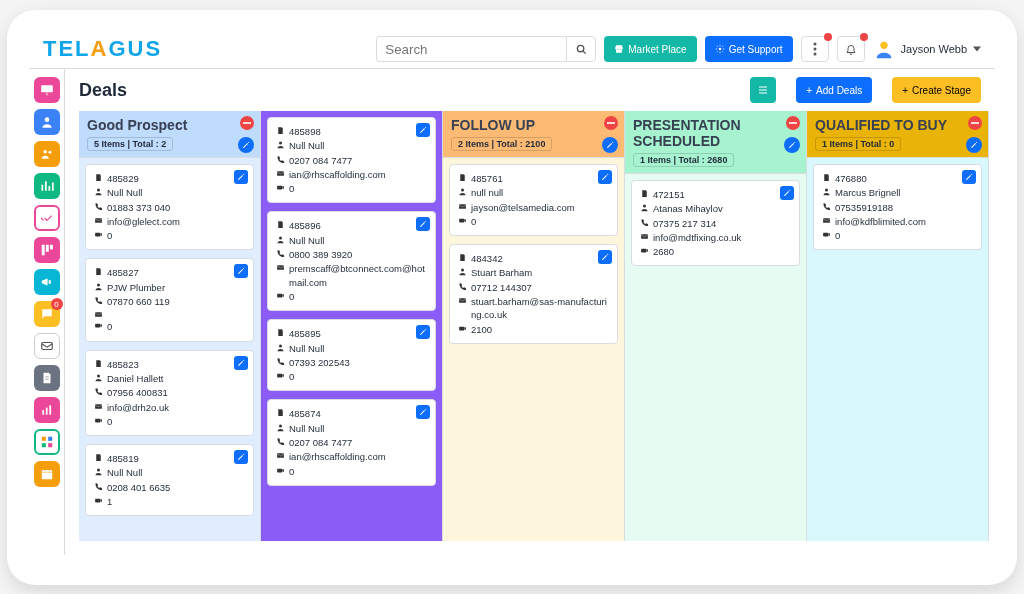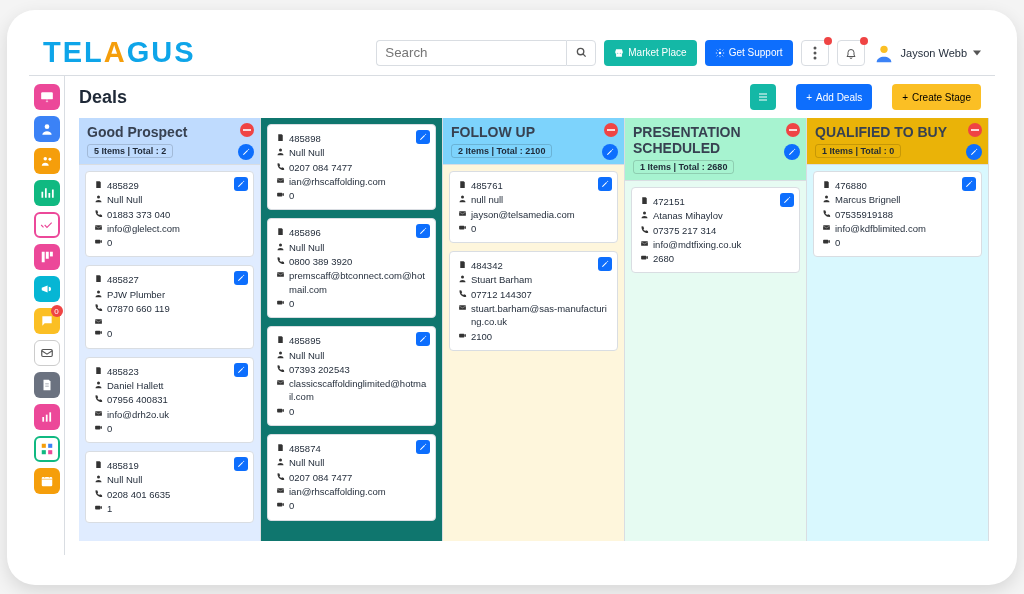--- a/index.html
+++ b/index.html
@@ -5,21 +5,21 @@
 :root{
   --blue:#0d6efd; --teal:#14b8a6; --pink:#f9a8d4; --yellow:#fcd34d;
   --mint:#a7f3d0; --cyan:#67e8f9; --lightblue:#bfdbfe; --orange:#f59e0b;
   --red:#ef4444; --gray-bg:#f1f3f5; --border:#d9dde2;
 }
 *{box-sizing:border-box;}
 html,body{margin:0;height:100%;font-family:Arial,-apple-system,sans-serif;font-size:11px;color:#1f2937;background:#f4f4f4;}
 .laptop{width:1010px;height:575px;margin:10px auto;background:#fff;border-radius:28px;padding:20px 22px 30px 22px;box-shadow:0 6px 18px rgba(0,0,0,0.12);position:relative;}
 .screen{width:100%;height:100%;border-radius:8px;overflow:hidden;background:#fff;display:flex;flex-direction:column;}
 .topbar{display:flex;align-items:center;padding:6px 14px;border-bottom:1px solid var(--border);gap:8px;}
-.logo{font-size:29px;font-weight:700;letter-spacing:2px;}
+.logo{font-size:22px;font-weight:700;letter-spacing:2px;}
 .logo .t1{color:#0ea5e9;} .logo .t2{color:#f59e0b;} .logo .t3{color:#0ea5e9;}
 .spacer{flex:1;}
 .search-wrap{display:flex;}
 .search-input{border:1px solid var(--border);border-right:none;border-radius:4px 0 0 4px;height:26px;padding:0 8px;width:190px;outline:none;}
 .search-btn{border:1px solid var(--border);border-radius:0 4px 4px 0;background:#fff;height:26px;width:30px;cursor:pointer;display:flex;align-items:center;justify-content:center;}
 .top-btn{height:26px;border:none;border-radius:4px;padding:0 10px;color:#fff;font-size:10px;cursor:pointer;display:flex;align-items:center;gap:4px;}
 .btn-mp{background:var(--teal);} .btn-sup{background:var(--blue);}
 .icon-btn{height:26px;min-width:28px;border:1px solid var(--border);border-radius:4px;background:#fff;cursor:pointer;display:flex;align-items:center;justify-content:center;position:relative;}
 .user{display:flex;align-items:center;gap:6px;font-size:11px;}
 .avatar{width:22px;height:22px;}
@@ -376,21 +376,21 @@
                   </div>
                   <div class="card-edit">
                     <svg width="8" height="8" viewBox="0 0 24 24" fill="#fff">
                       <path d="M3 21l3-1 12-12-2-2L4 18l-1 3zM18 4l2 2 2-2-2-2-2 2z"></path>
                     </svg>
                   </div>
                 </div>
               </div>
             </div>
             <div class="col">
-    <div class="col-body" style="background:#0f766e">
+    <div class="col-body" style="background:#8b5cf6">
                 <div class="card">
                   <div class="row">
                     <svg width="9" height="9" viewBox="0 0 24 24" fill="#333">
                       <path d="M6 3h9l3 3v15H6V3z"></path>
                     </svg>
                     <span>485898</span>
                   </div>
                   <div class="row">
                     <svg width="9" height="9" viewBox="0 0 24 24" fill="#333">
                       <circle cx="12" cy="8" r="4"></circle>
@@ -476,27 +476,20 @@
                       <circle cx="12" cy="8" r="4"></circle>
                       <path d="M4 22c0-4 4-6 8-6s8 2 8 6"></path>
                     </svg>
                     <span>Null Null</span>
                   </div>
                   <div class="row">
                     <svg width="9" height="9" viewBox="0 0 24 24" fill="#333">
                       <path d="M5 3l4 1 2 5-2 2c1 2 3 4 5 5l2-2 5 2 1 4c0 1-1 1-2 1-9 0-16-7-16-16 0-1 0-2 1-2z"></path>
                     </svg>
                     <span>07393 202543</span>
-                  </div>
-                  <div class="row">
-                    <svg width="9" height="9" viewBox="0 0 24 24" fill="#333">
-                      <rect x="3" y="6" width="18" height="12" rx="1"></rect>
-                      <path d="M3 8l9 5 9-5" stroke="#fff" stroke-width="1" fill="none"></path>
-                    </svg>
-                    <span>classicscaffoldinglimited@hotmail.com</span>
                   </div>
                   <div class="row">
                     <svg width="9" height="9" viewBox="0 0 24 24" fill="#333">
                       <rect x="3" y="7" width="14" height="10" rx="2"></rect>
                       <path d="M17 10l4-2v8l-4-2z"></path>
                     </svg>
                     <span>0</span>
                   </div>
                   <div class="card-edit">
                     <svg width="8" height="8" viewBox="0 0 24 24" fill="#fff">
@@ -540,21 +533,21 @@
                   </div>
                   <div class="card-edit">
                     <svg width="8" height="8" viewBox="0 0 24 24" fill="#fff">
                       <path d="M3 21l3-1 12-12-2-2L4 18l-1 3zM18 4l2 2 2-2-2-2-2 2z"></path>
                     </svg>
                   </div>
                 </div>
               </div>
             </div>
             <div class="col">
-    <div class="col-head" style="background:#7dd3fc">
+    <div class="col-head" style="background:#fdba74">
       <h3>FOLLOW UP</h3>
       <span class="col-sub">2 Items | Total : 2100</span>
       <div class="col-del">
                   <svg width="8" height="8" viewBox="0 0 10 10">
                     <rect y="4" width="10" height="2" fill="#fff"></rect>
                   </svg>
                 </div>
       <div class="col-edit">
                   <svg width="8" height="8" viewBox="0 0 24 24" fill="#fff">
                     <path d="M3 21l3-1 12-12-2-2L4 18l-1 3zM18 4l2 2 2-2-2-2-2 2z"></path>

